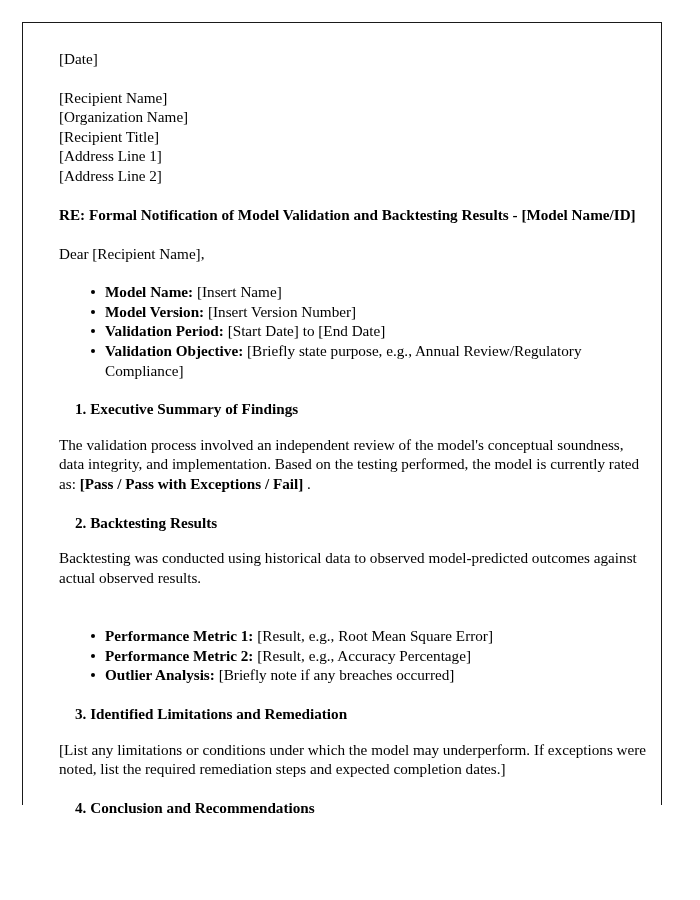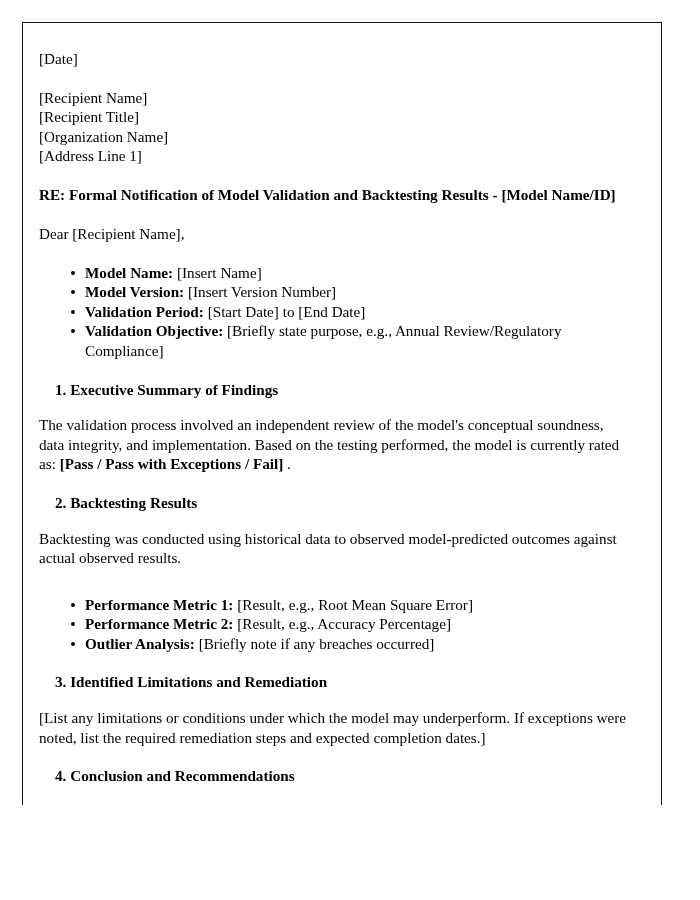--- a/index.html
+++ b/index.html
@@ -25,21 +25,21 @@
     box-sizing: border-box;
     border-top: 1.5px solid #1a1a1a;
     border-left: 1.5px solid #1a1a1a;
     border-right: 1.5px solid #1a1a1a;
     border-bottom: none;
     background: #ffffff;
   }
 
   #doc-body {
     position: absolute;
-    left: 16px;
+    left: 36px;
     top: 26px;
     width: 590px;
   }
 
   
   .blk {
     font-size: 15.2px;
     line-height: 19.6px;
     margin: 0 0 19px 0;
     text-align: left;
@@ -67,21 +67,21 @@
   .sec-body {
     font-size: 15.2px;
     line-height: 19.6px;
     margin: 5px 0 19px 0;
   }
 
   b, .b { font-weight: bold; }
 
   
   ul.bul {
-    margin: 0 0 19px 0;
+    margin: 12px 0 19px 0;
     padding: 0 0 0 46px;
     list-style: none;
   }
   ul.bul li {
     position: relative;
     font-size: 15.2px;
     line-height: 19.6px;
     padding-left: 0;
   }
   ul.bul li::before {
@@ -100,23 +100,24 @@
 </head>
 <body>
 
 <div id="page-sheet">
   <div id="doc-body">
 
     <p class="blk">[Date]</p>
 
     <p class="blk">
       <span class="addr-line">[Recipient Name]</span>
+      <span class="addr-line">[Organization Name]</span>
       <span class="addr-line">[Recipient Title]</span>
-      <span class="addr-line">[Organization Name]</span>
       <span class="addr-line">[Address Line 1]</span>
+      <span class="addr-line">[Address Line 2]</span>
     </p>
 
     <p class="re-head">RE: Formal Notification of Model Validation and Backtesting Results - [Model Name/ID]</p>
 
     <p class="blk">Dear [Recipient Name],</p>
 
 
     <ul class="bul">
       <li>
         <span class="b">Model Name: </span>

